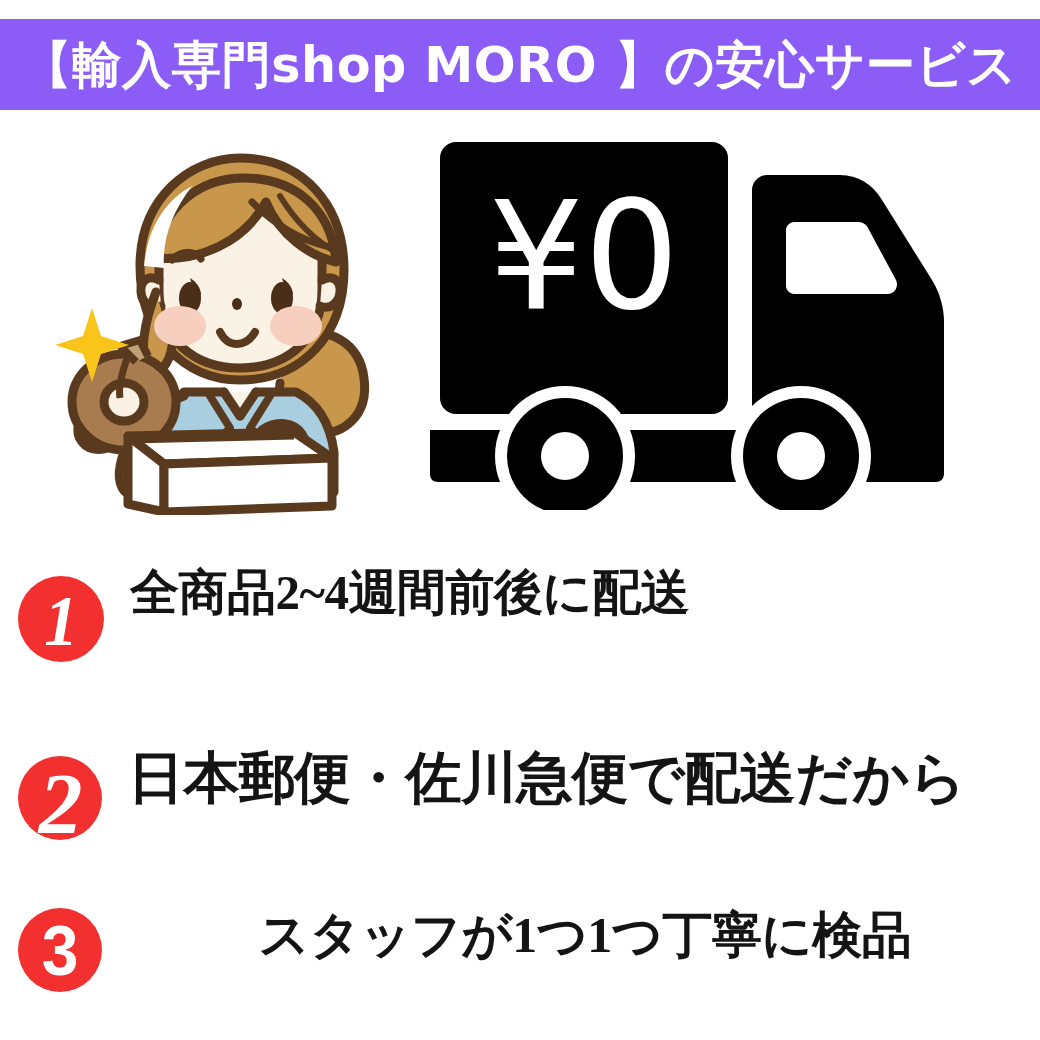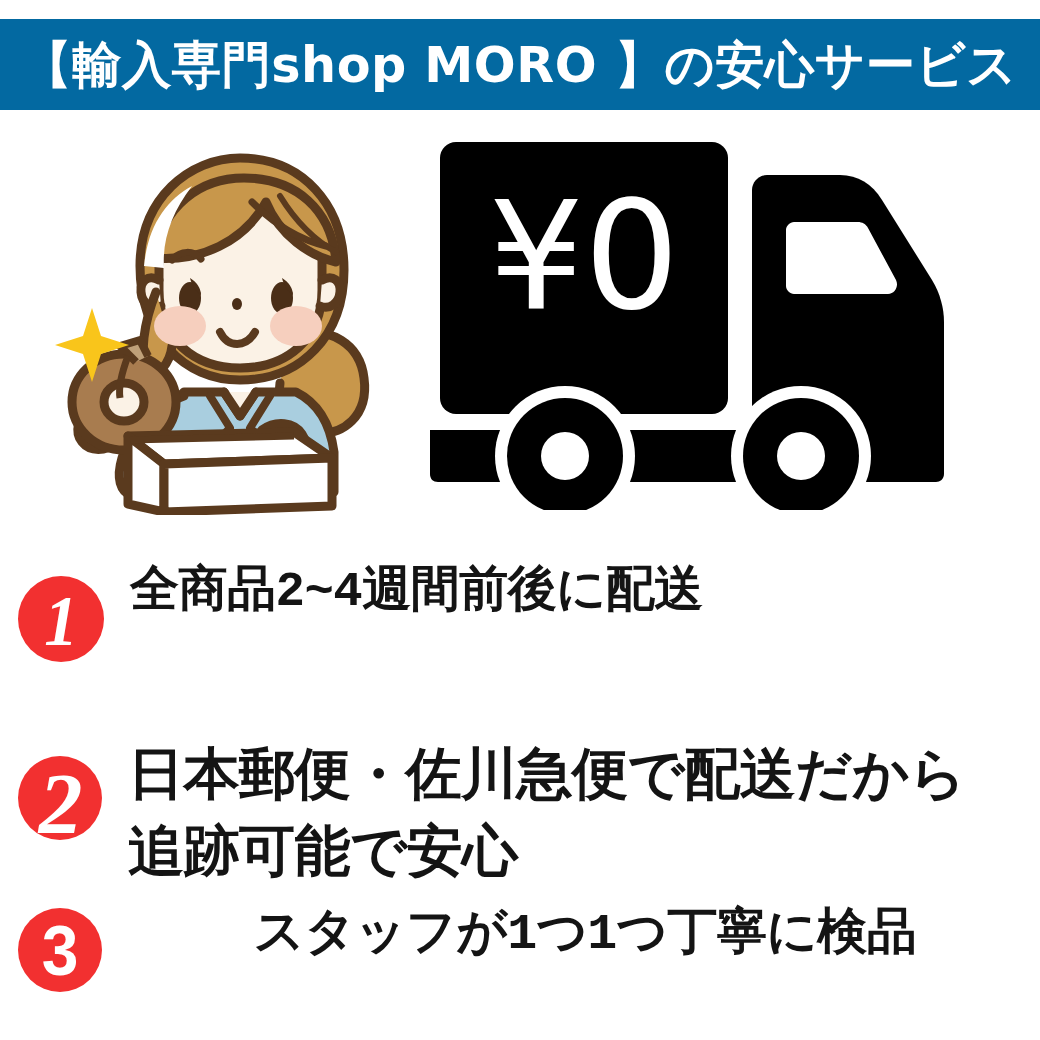--- a/index.html
+++ b/index.html
@@ -15,21 +15,21 @@
     position: relative;
   }
 
   
   .header-bar {
     position: absolute;
     left: 0;
     top: 19px;
     width: 1040px;
     height: 91px;
-    background: #0369a1;
+    background: #8b5cf6;
     display: flex;
     align-items: center;
     justify-content: center;
     box-sizing: border-box;
   }
   .header-title {
     color: #ffffff;
     font-family: "DejaVu Sans", "Liberation Sans", sans-serif;
     font-weight: bold;
     font-size: 50px;
@@ -120,21 +120,21 @@
   .badge-3 .badge-num {
     font-family: "Liberation Sans", "DejaVu Sans", sans-serif;
     font-size: 66px;
     font-style: normal;
     transform: translateY(0px) scale(1.0, 1.08);
   }
 
   .item-text {
     flex: 1 1 auto;
     margin-left: 26px;
-    font-family: Liberation Mono, monospace;
+    font-family: Liberation Serif, serif;
     font-weight: bold;
     color: #141414;
     font-size: 50px;
     line-height: 1.32;
     letter-spacing: -0.5px;
   }
   .line { display: block; white-space: nowrap; }
   .line-indent { padding-left: 30px; }
   .item-3 .item-text { margin-left: 28px; font-size: 50px; text-align: center; }
   .item-2 .item-text { font-size: 56px; line-height: 1.38; }
@@ -272,21 +272,20 @@
       <span class="line">全商品2~4週間前後に配送</span>
     </div>
   </div>
 
   <div class="list-item item-2">
     <div class="badge badge-2">
       <span class="badge-num">2</span>
     </div>
     <div class="item-text">
       <span class="line">日本郵便・佐川急便で配送だから</span>
-      <span class="line">追跡可能で安心</span>
     </div>
   </div>
 
   <div class="list-item item-3">
     <div class="badge badge-3">
       <span class="badge-num">3</span>
     </div>
     <div class="item-text">
       <span class="line">スタッフが1つ1つ丁寧に検品</span>
     </div>

